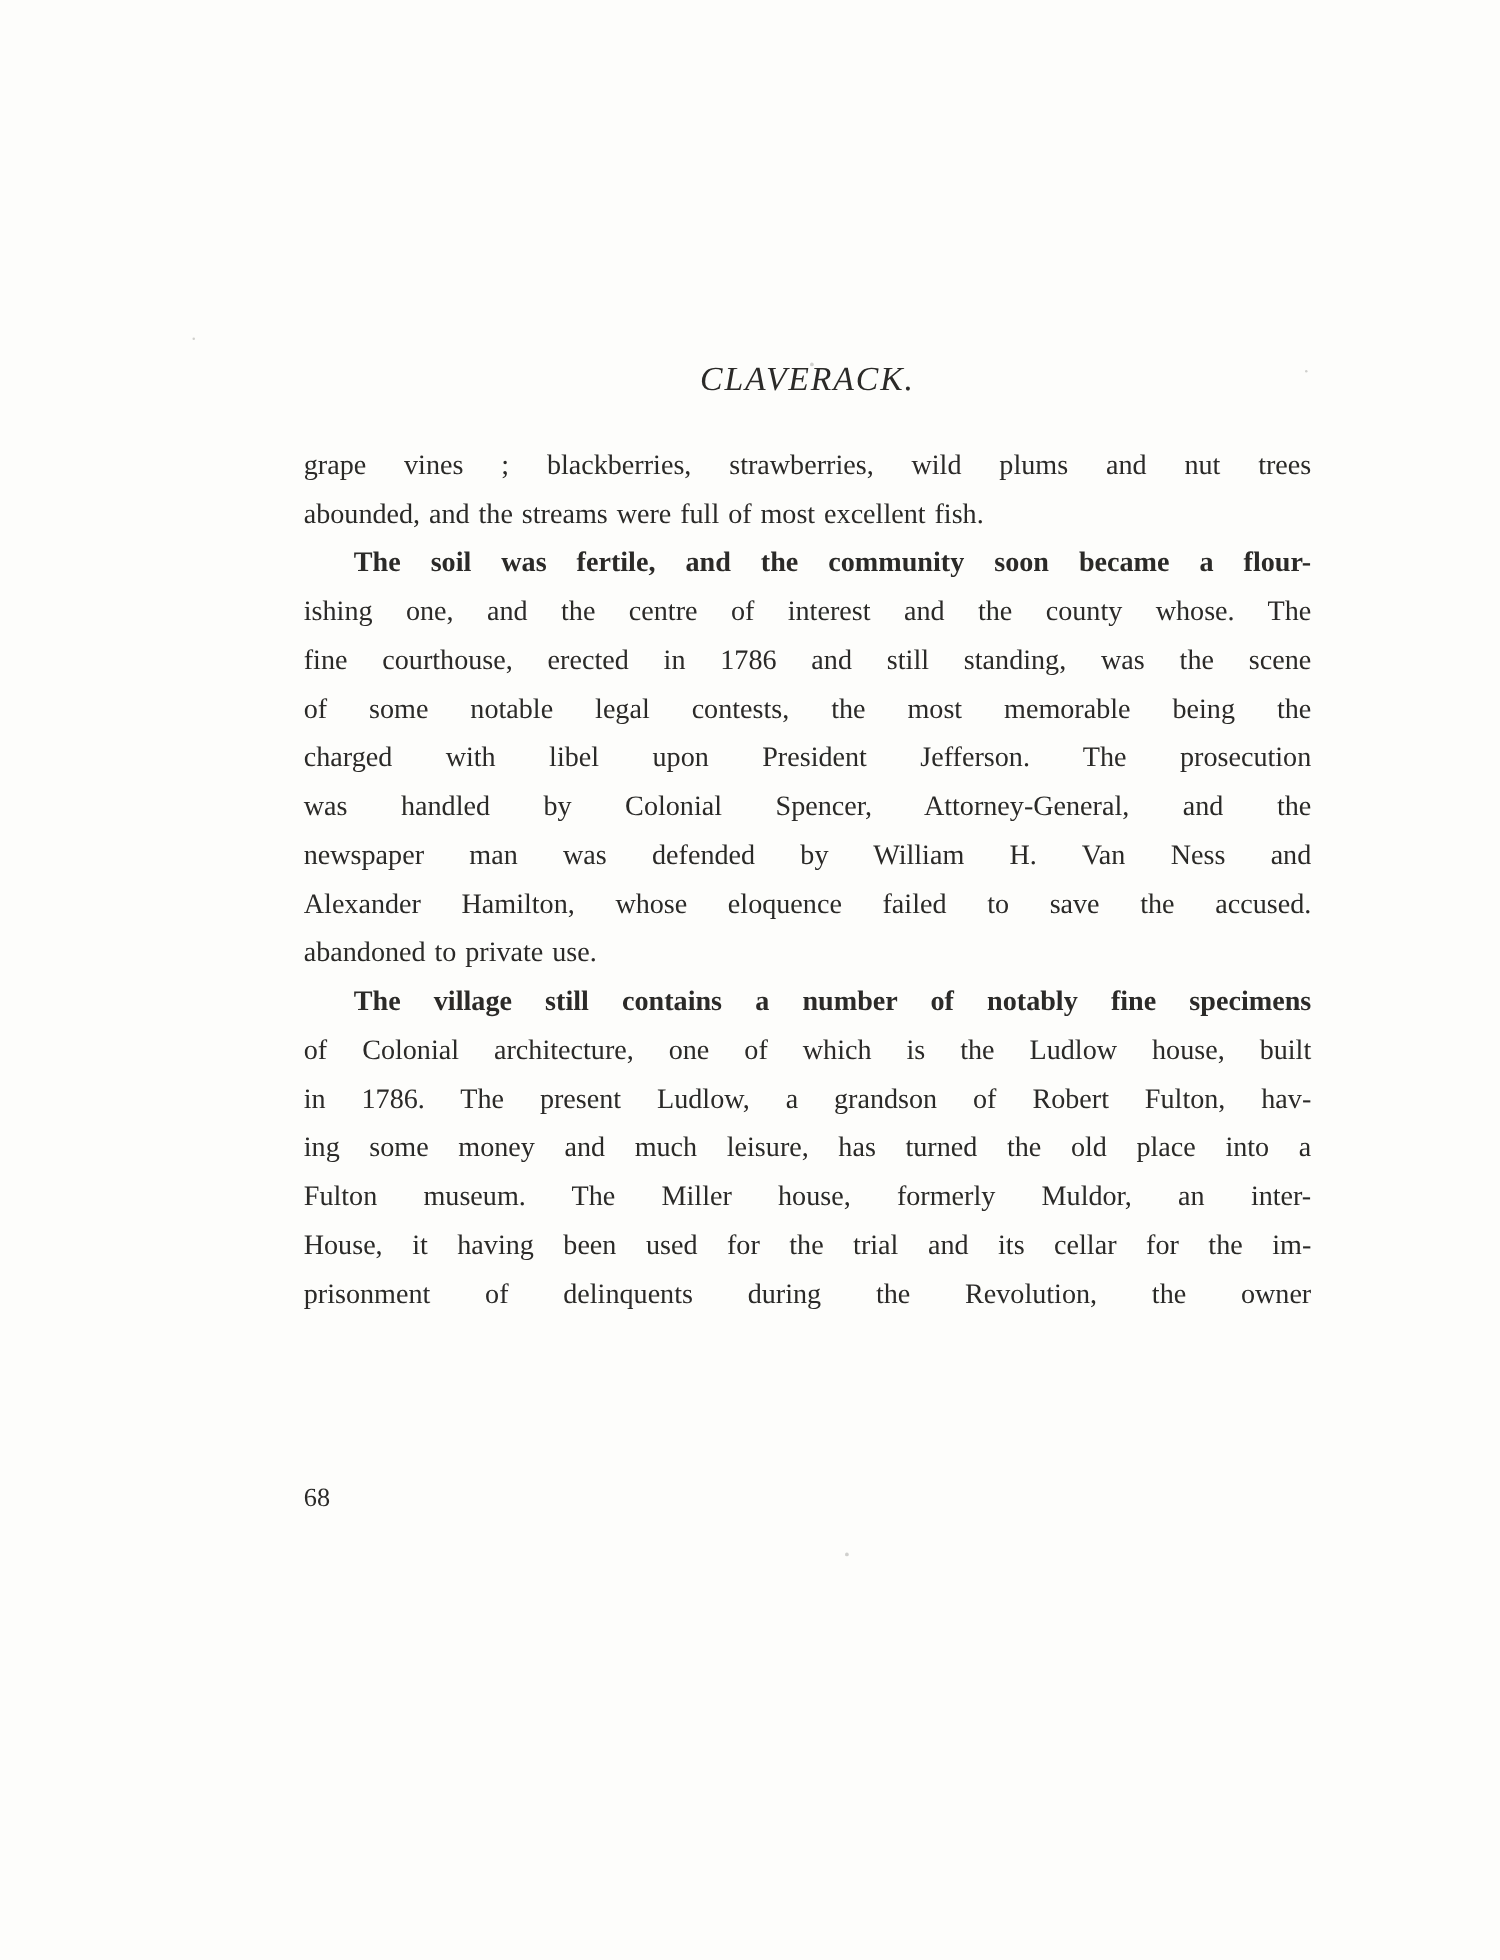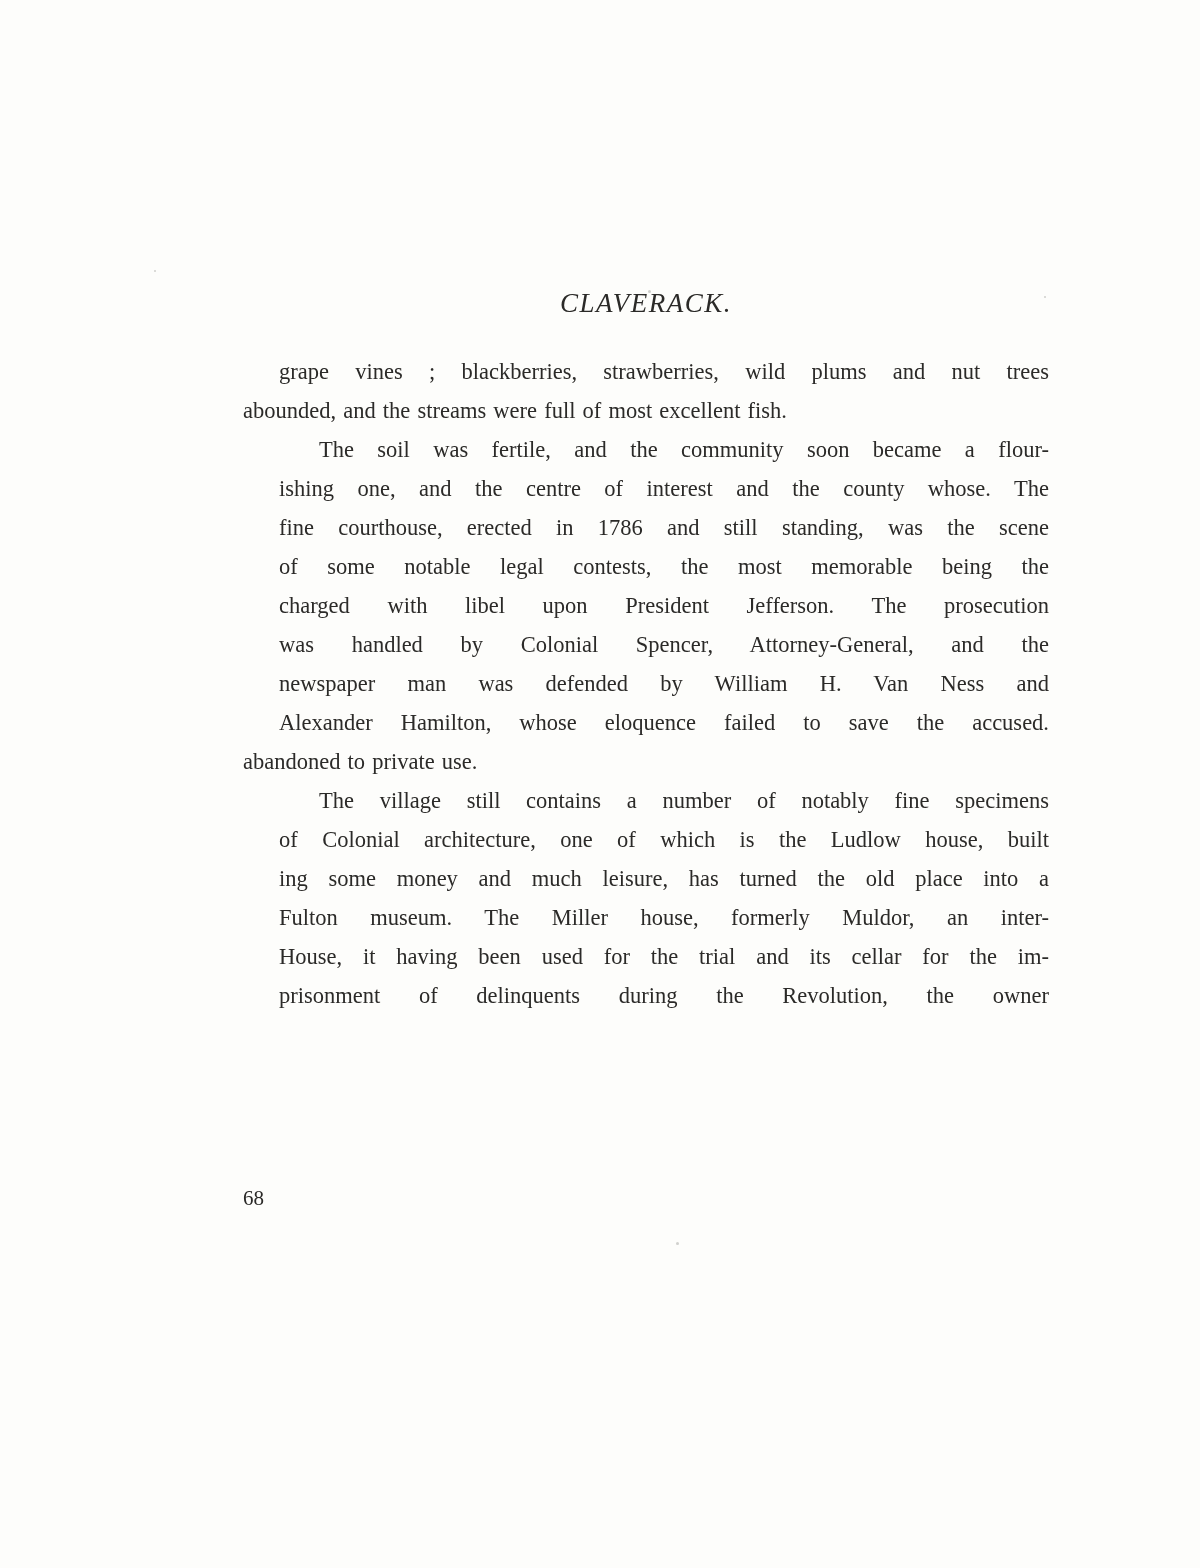--- a/index.html
+++ b/index.html
@@ -37,24 +37,24 @@
   }
   .paragraph {
     margin: 0;
   }
   .line {
     white-space: normal;
   }
   .line.justify {
     text-align: justify;
     text-align-last: justify;
-    margin-left: 36px;
   }
   .line.indent {
     text-indent: 40px;
+    font-weight: bold;
   }
   .page-number {
     position: absolute;
     top: 1186px;
     left: 243px;
     width: 790px;
     text-align: left;
     font-size: 21px;
   }
   
@@ -83,20 +83,21 @@
         <div class="line justify">of some notable legal contests, the most memorable being the</div>
         <div class="line justify">charged with libel upon President Jefferson.  The prosecution</div>
         <div class="line justify">was handled by Colonial Spencer, Attorney-General, and the</div>
         <div class="line justify">newspaper man was defended by William H. Van Ness and</div>
         <div class="line justify">Alexander Hamilton, whose eloquence failed to save the accused.</div>
         <div class="line">abandoned to private use.</div>
       </div>
       <div class="paragraph">
         <div class="line indent justify">The village still contains a number of notably fine specimens</div>
         <div class="line justify">of Colonial architecture, one of which is the Ludlow house, built</div>
+        <div class="line justify">in 1786.  The present Ludlow, a grandson of Robert Fulton, hav-</div>
         <div class="line justify">ing some money and much leisure, has turned the old place into a</div>
         <div class="line justify">Fulton museum.  The Miller house, formerly Muldor, an inter-</div>
         <div class="line justify">House, it having been used for the trial and its cellar for the im-</div>
         <div class="line justify">prisonment of delinquents during the Revolution, the owner</div>
       </div>
     </div>
 
   <div class="page-number">68</div>
 
   <div class="speck" style="left:648px; top:290px; width:3px; height:3px;"></div>

